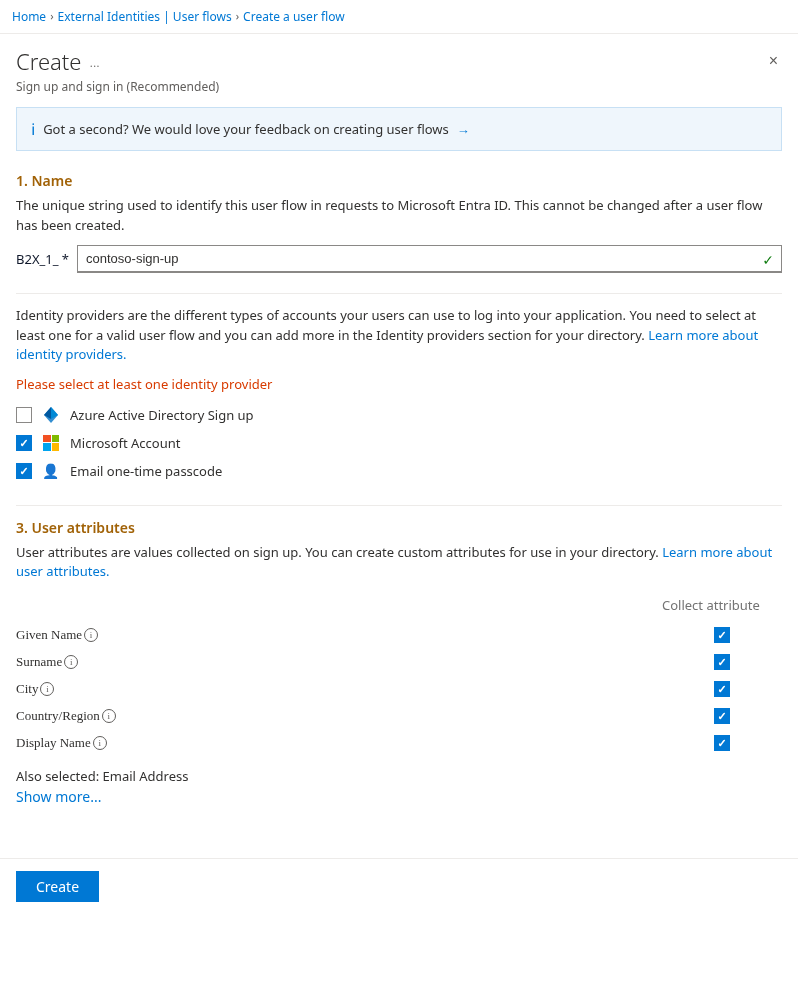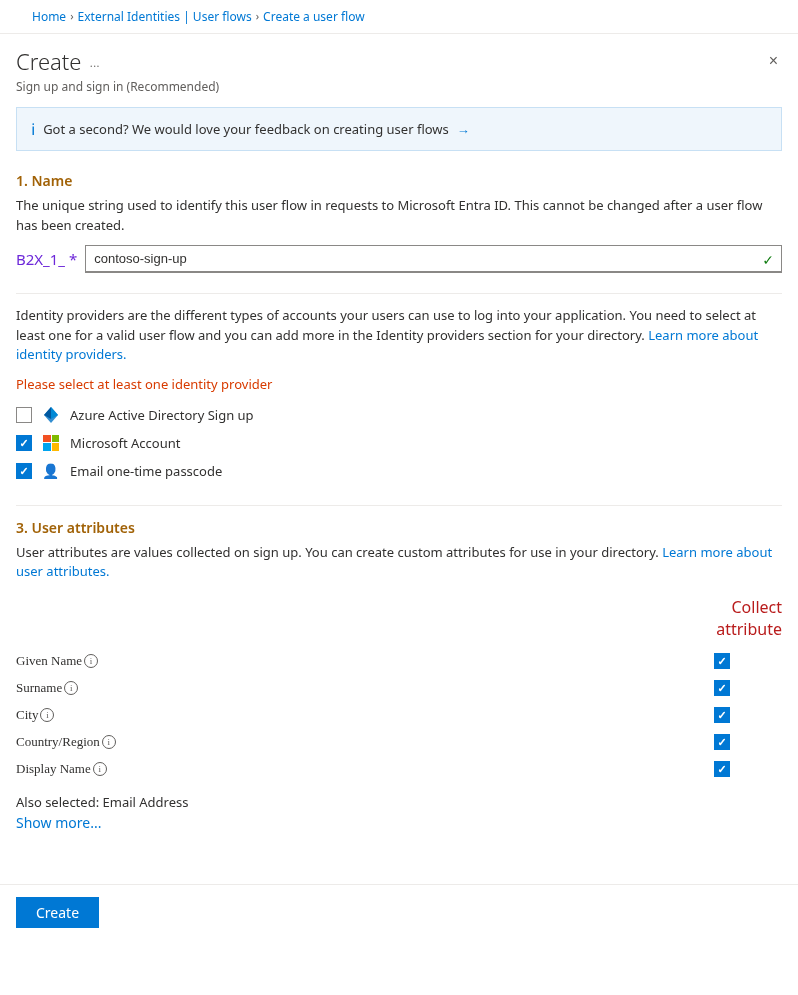--- a/index.html
+++ b/index.html
@@ -9,21 +9,21 @@
       color: #323130;
       background: #fff;
       width: 798px;
       min-height: 995px;
     }
 
     
     .breadcrumb {
       display: flex;
       align-items: flex-start;
-      padding: 8px 32px;
+      padding: 8px 12px;
       font-size: 12px;
       color: #0078d4;
       gap: 4px;
       border-bottom: 1px solid #edebe9;
     }
     .breadcrumb span { color: #605e5c; }
     .breadcrumb a { color: #0078d4; text-decoration: none; }
     .breadcrumb .sep { color: #605e5c; font-size: 11px; }
 
     
@@ -118,22 +118,22 @@
     }
 
     
     .name-row {
       display: flex;
       align-items: center;
       gap: 8px;
       margin-top: 8px;
     }
     .name-prefix {
-      font-size: 15px;
-      color: #6d28d9;
+      font-size: 13px;
+      color: #0f172a;
       white-space: nowrap;
     }
     .name-input-wrapper {
       flex: 1;
       position: relative;
       border-radius: 9px;
     }
     .name-input {
       width: 100%;
       border: 1px solid #8a8886;
@@ -230,23 +230,23 @@
     .attr-header-row {
       display: flex;
       padding: 4px 0;
       margin-bottom: 4px;
     }
     .attr-col-name {
       flex: 1;
     }
     .attr-col-collect {
       width: 120px;
-      text-align: right;
-      font-size: 16px;
-      color: #b91c1c;
+      text-align: left;
+      font-size: 13px;
+      color: #737373;
       font-weight: 400;
     }
     .attr-row {
       display: flex;
       align-items: center;
       padding: 5px 0;
       border-bottom: 1px solid transparent;
     }
     .attr-name {
       flex: 1;

